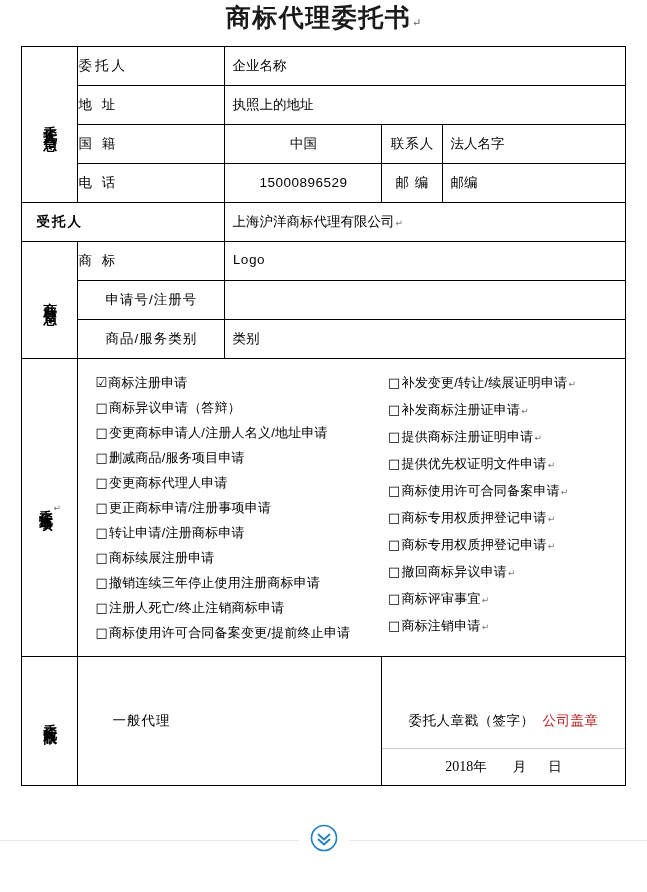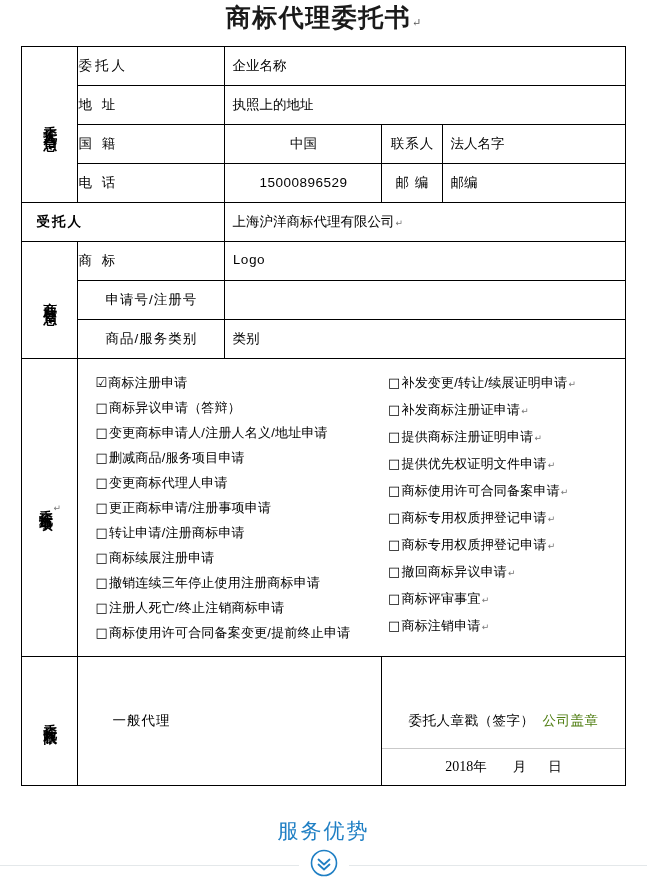--- a/index.html
+++ b/index.html
@@ -90,21 +90,21 @@
   .cell-val {
     padding-left: 7px !important;
     height: 38px;
     margin-top: 32px;
   }
   .cell-val-center {
     text-align: center;
     height: 38px;
   }
   .red {
-    color: #4d7c0f;
+    color: #b91c1c;
   }
   .mono-red {
     color: #ff0000;
     font-family: "Liberation Mono", "DejaVu Sans Mono", monospace;
     font-size: 13px;
   }
   .num {
     font-family: Liberation Sans, sans-serif;
     font-size: 13px;
     letter-spacing: 0.5px;
@@ -347,21 +347,20 @@
         <div class="sign-bottom">
           <span class="date-year">2018</span><span>年</span><span class="sp-wide"></span><span>月</span><span class="sp-mid"></span><span>日</span>
         </div>
       </td>
     </tr>
 
   </tbody>
 </table>
 
 <div class="footer">
-  <div class="footer-title">服务优势</div>
   <div class="footer-icon-row">
     <div class="footer-rule"></div>
     <span class="footer-icon">
       <svg width="30" height="30" viewBox="0 0 30 30" aria-hidden="true">
         <circle cx="15" cy="15" r="12.5" fill="none" stroke="#1f7fc4" stroke-width="1.6"></circle>
         <polyline points="9.5,11.5 15,16.5 20.5,11.5" fill="none" stroke="#1f7fc4" stroke-width="1.8" stroke-linecap="round" stroke-linejoin="round"></polyline>
         <polyline points="9.5,16.5 15,21.5 20.5,16.5" fill="none" stroke="#1f7fc4" stroke-width="1.8" stroke-linecap="round" stroke-linejoin="round"></polyline>
       </svg>
     </span>
   </div>

